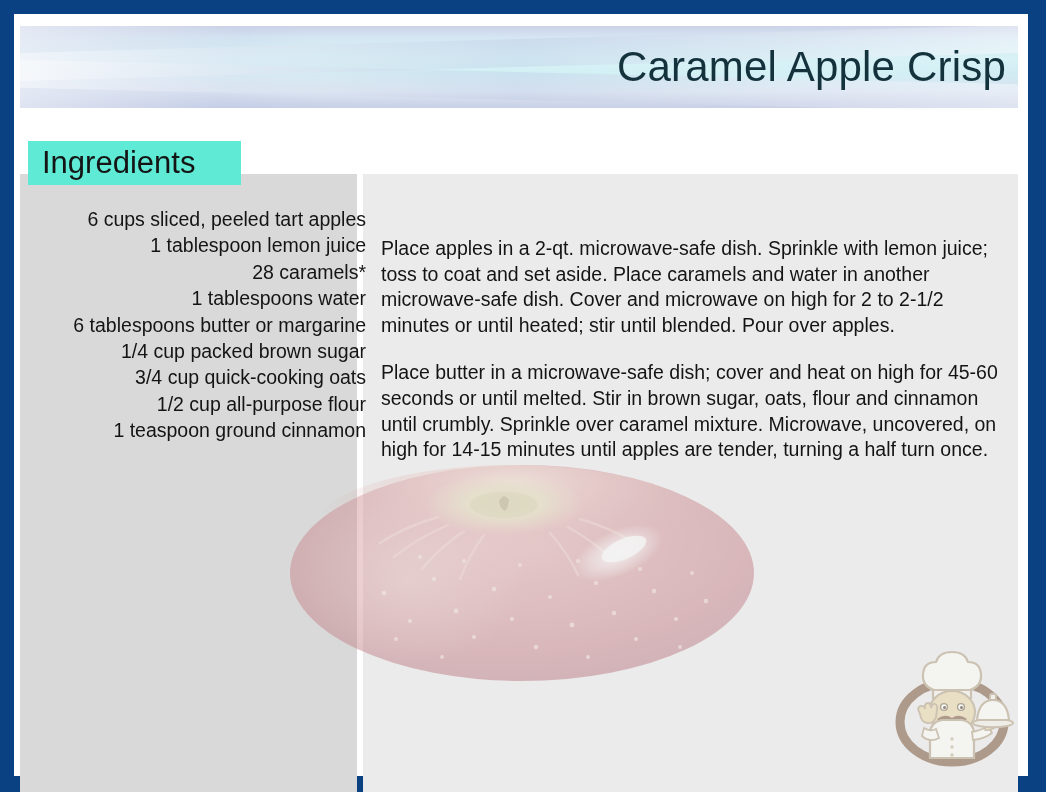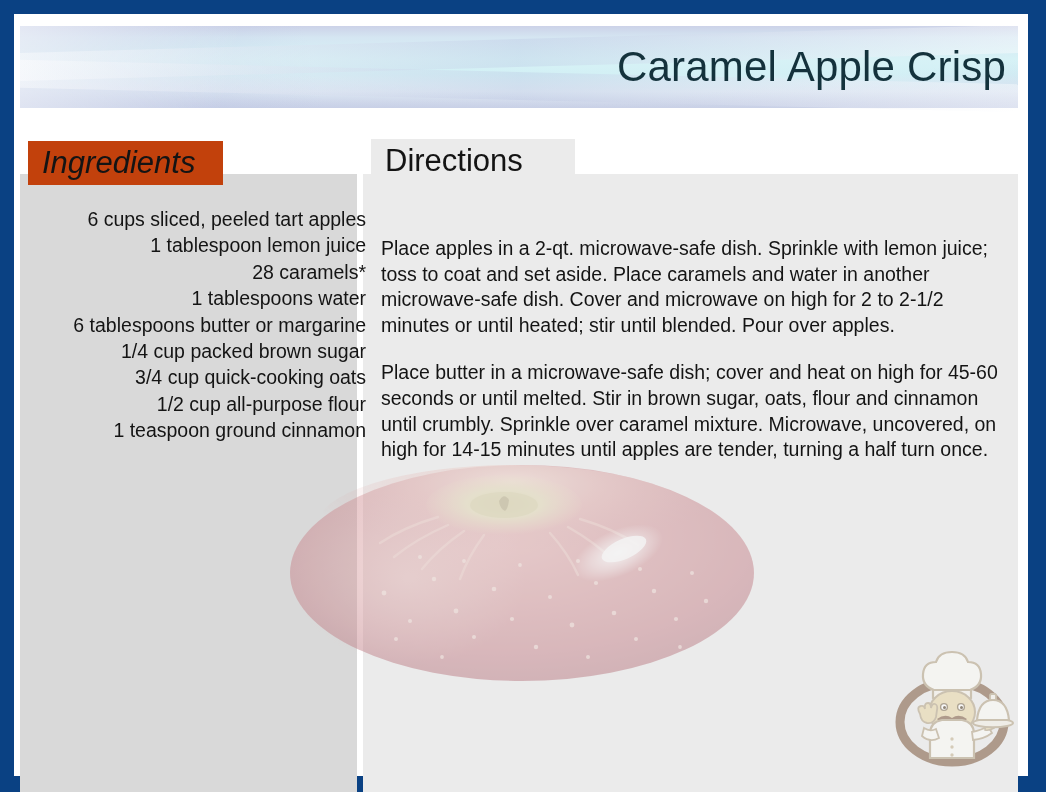--- a/index.html
+++ b/index.html
@@ -88,23 +88,22 @@
     font-weight: 400;
     color: #141414;
     line-height: 44px;
     padding: 0 14px 0 14px;
     white-space: nowrap;
     z-index: 3;
   }
   #ingredients-heading {
     left: 14px;
     top: 127px;
-    background: #c2410c;
-    padding-right: 28px;
-    font-style: italic;
+    background: #5eead4;
+    padding-right: 46px;
   }
   #directions-heading {
     left: 357px;
     top: 125px;
     background: #ebebeb;
     padding-right: 52px;
   }
 
   
   #ingredients-list {
@@ -168,21 +167,20 @@
 <div id="recipe-card">
 
   <div id="title-banner">
     <div id="recipe-title">Caramel Apple Crisp</div>
   </div>
 
   <div id="ingredients-panel"></div>
   <div id="directions-panel"></div>
 
   <div class="section-heading" id="ingredients-heading">Ingredients</div>
-  <div class="section-heading" id="directions-heading">Directions</div>
 
   <ul id="ingredients-list">
     <li>6 cups sliced, peeled tart apples</li>
     <li>1 tablespoon lemon juice</li>
     <li>28 caramels*</li>
     <li>1 tablespoons water</li>
     <li>6 tablespoons butter or margarine</li>
     <li>1/4 cup packed brown sugar</li>
     <li>3/4 cup quick-cooking oats</li>
     <li>1/2 cup all-purpose flour</li>

